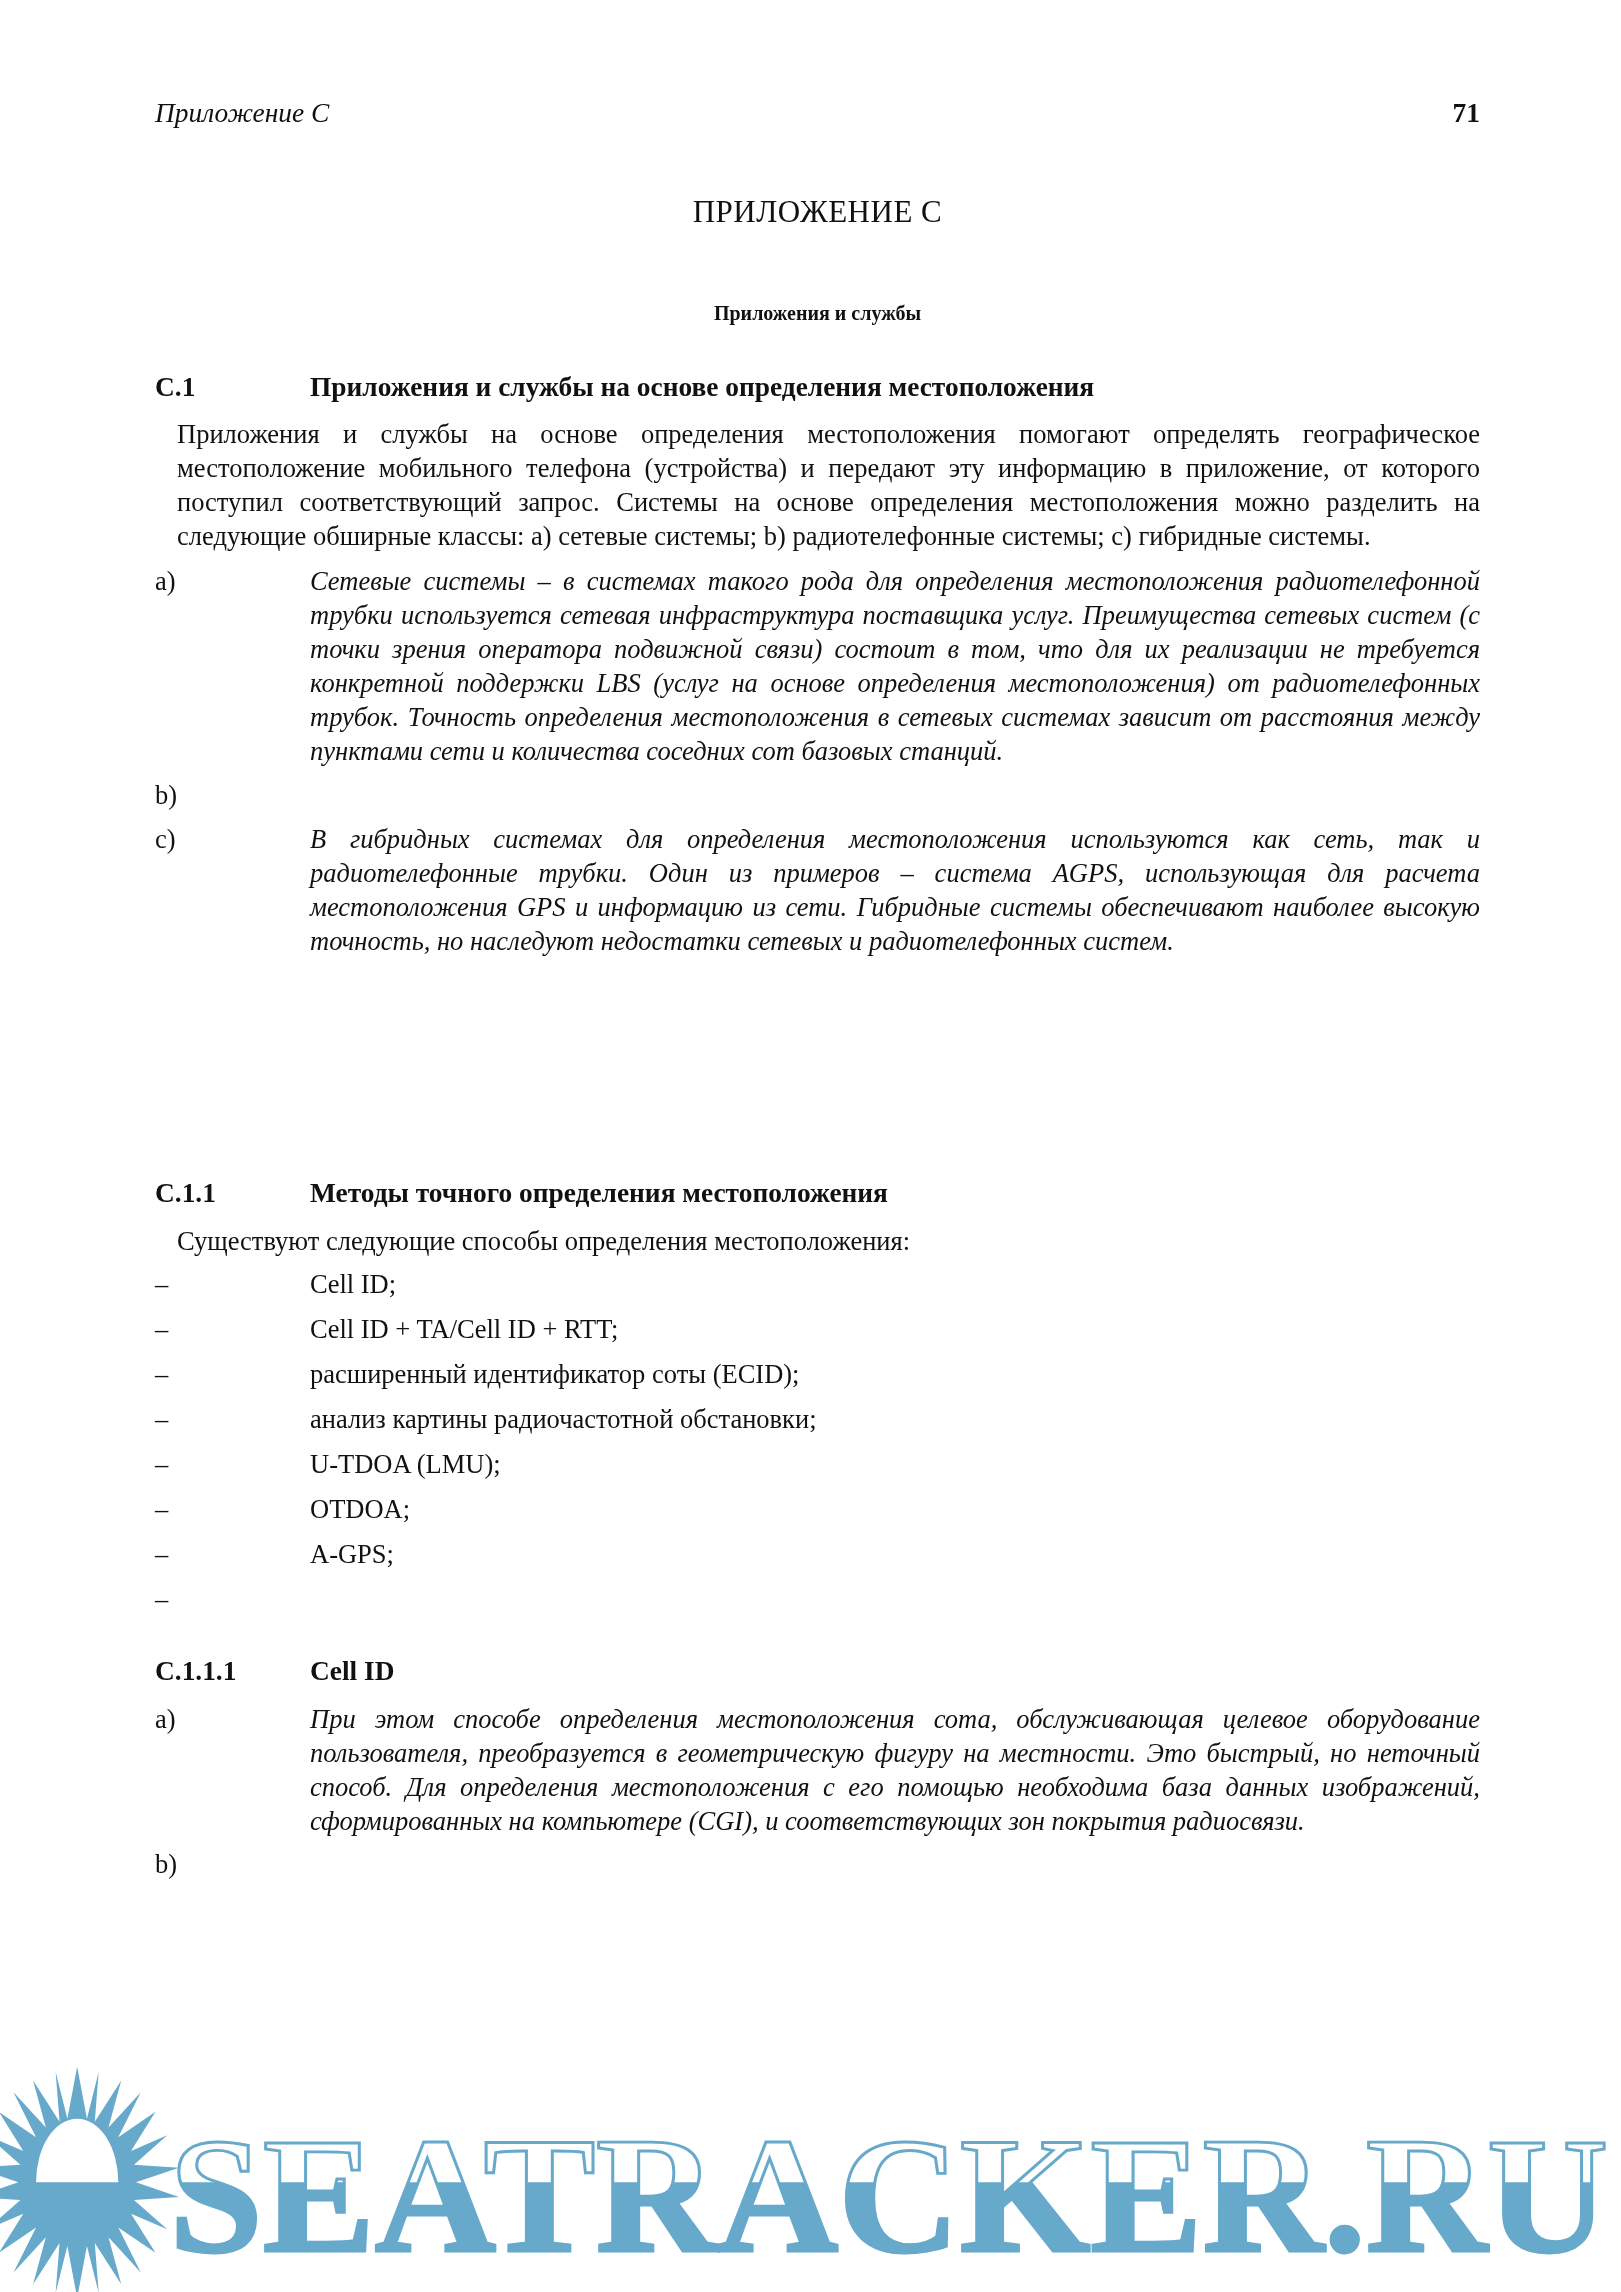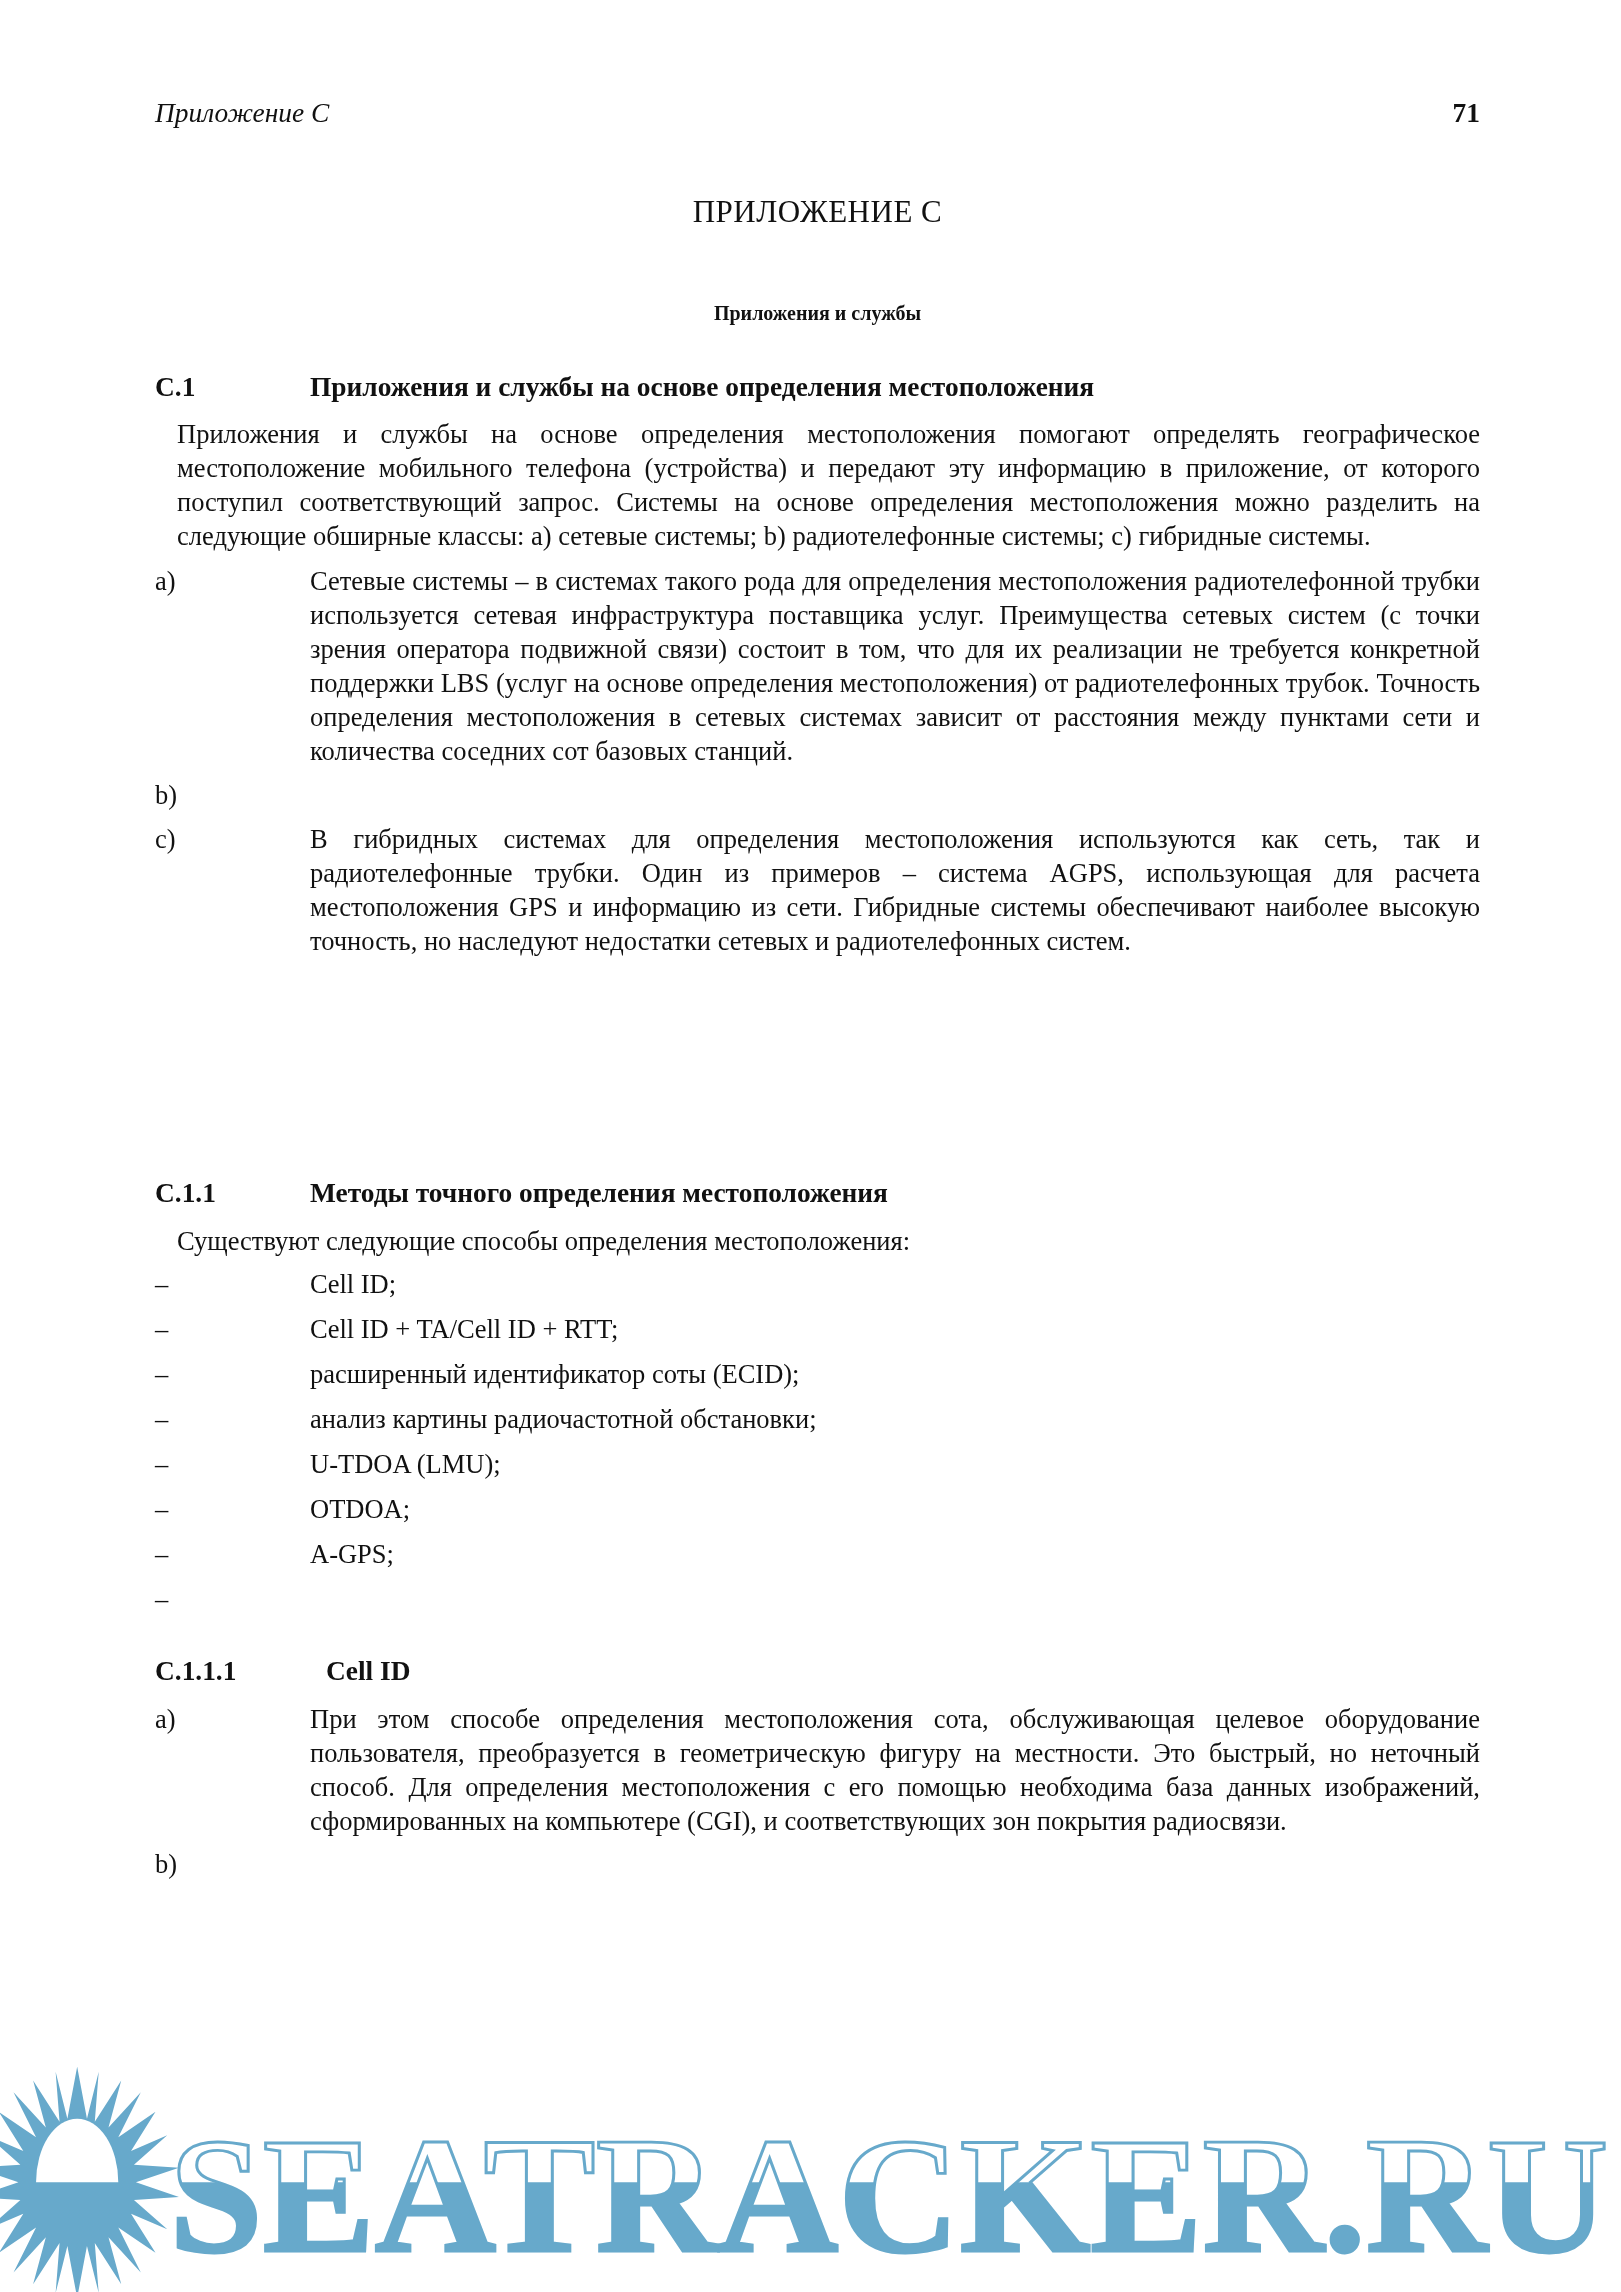--- a/index.html
+++ b/index.html
@@ -10,21 +10,21 @@
   .running-head .left { position: absolute; left: 0; font-style: italic; }
   .running-head .right { position: absolute; right: 0; font-weight: bold; }
   .annex-title { position: absolute; top: 194px; left: 0; width: 1325px; text-align: center; font-size: 31px; letter-spacing: 0.5px; }
   .annex-subtitle { position: absolute; top: 302px; left: 0; width: 1325px; text-align: center; font-size: 20px; font-weight: bold; }
   .block { position: absolute; left: 0; width: 1325px; font-size: 26.5px; line-height: 34px; }
   .heading { font-weight: bold; font-size: 27.4px; display: flex; }
   .heading .num { width: 155px; flex: none; }
   .para { text-align: justify; margin-left: 22px; }
   .item { display: flex; margin-bottom: 9.8px; }
   .item .label { width: 155px; flex: none; }
-  .item .body { flex: 1; text-align: justify; }
+  .item .body { flex: 1; text-align: justify; font-style: italic; }
   .dash-item { display: flex; height: 45px; align-items: flex-start; }
   .dash-item .label { width: 155px; flex: none; }
   .watermark { position: absolute; left: 0; top: 2058px; width: 1421px; height: 234px; }
 </style>
 </head>
 <body>
 
 <div class="page">
 
   <div class="running-head">
@@ -89,21 +89,21 @@
     <div class="dash-item">
         <span class="label">–</span>
         <span>A-GPS;</span>
       </div>
     <div class="dash-item">
         <span class="label">–</span>
       </div>
   </div>
 
   <div class="block" style="top:1654px;">
-    <div class="heading" style="margin-bottom:13.7px;gap:16px;">
+    <div class="heading" style="margin-bottom:13.7px;">
       <span class="num">C.1.1.1</span>
       <span>Cell ID</span>
     </div>
     <div class="item">
       <span class="label">a)</span>
       <span class="body">При этом способе определения местоположения сота, обслуживающая целевое оборудование пользователя, преобразуется в геометрическую фигуру на местности. Это быстрый, но неточный способ. Для определения местоположения с его помощью необходима база данных изображений, сформированных на компьютере (CGI), и соответствующих зон покрытия радиосвязи.</span>
     </div>
     <div class="item">
       <span class="label">b)</span>
     </div>

